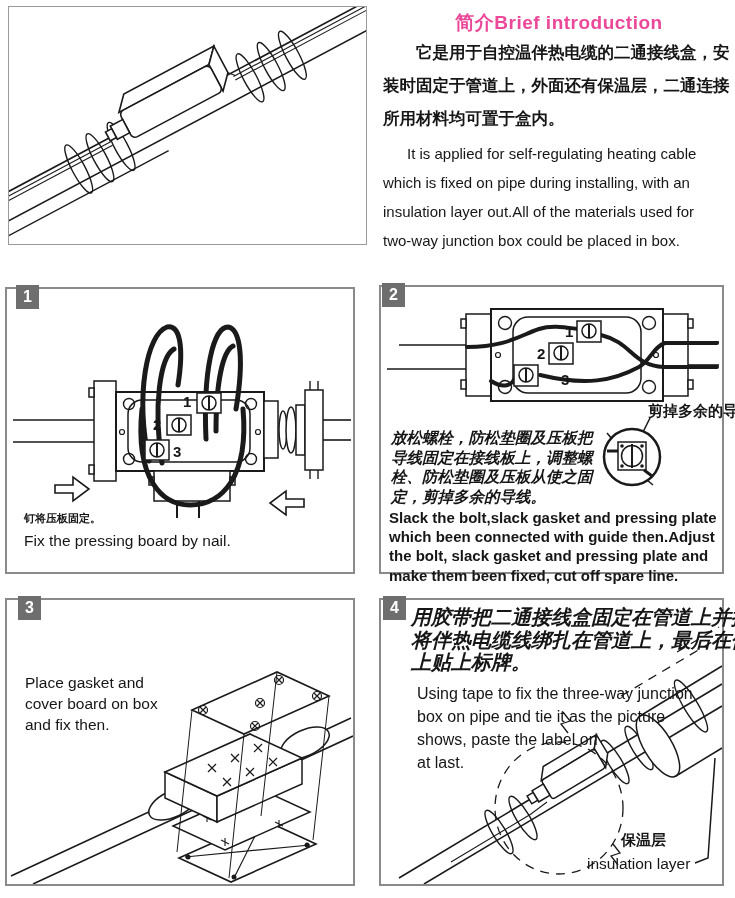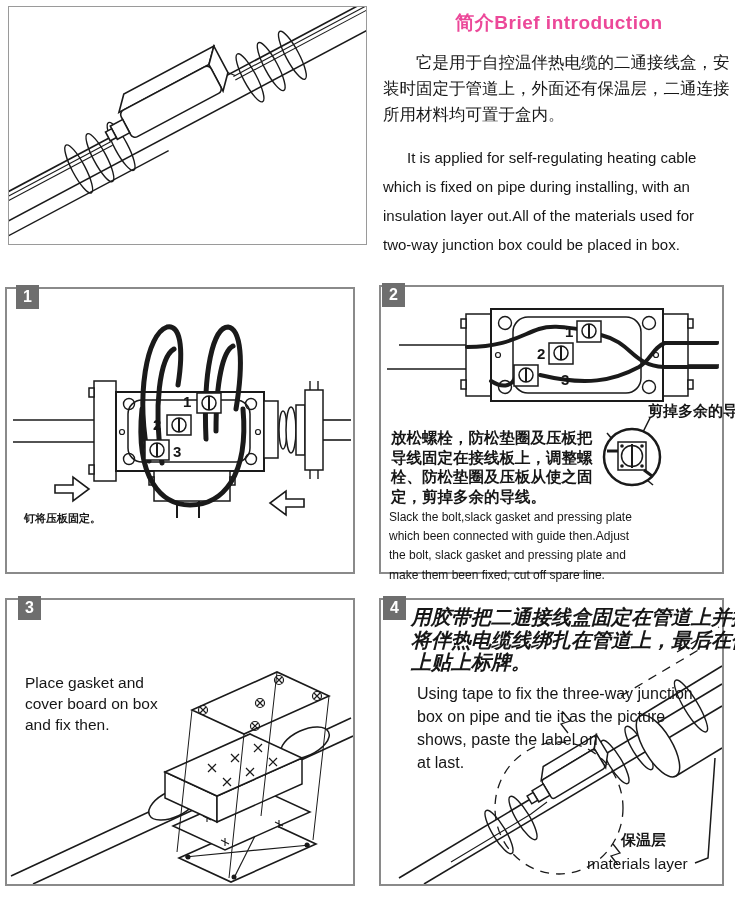--- a/index.html
+++ b/index.html
@@ -6,38 +6,38 @@
   body{position:relative;width:735px;height:898px;overflow:hidden;
        font-family:"Liberation Sans","DejaVu Sans",sans-serif;color:#161616;}
   svg{display:block;}
 
   
   .top-figure{position:absolute;left:8px;top:6px;width:357px;height:237px;border:1px solid #9a9a9a;}
 
   
   .intro{position:absolute;left:383px;top:10px;width:352px;}
   .intro-title{text-align:center;font-weight:bold;font-size:19px;color:#ec4899;letter-spacing:.5px;}
-  .intro-zh{margin-top:13px;font-size:16.5px;font-weight:normal;line-height:26px;white-space:pre;text-indent:33px;}
-  .intro-en{margin-top:16px;font-size:15px;line-height:29px;white-space:pre;text-indent:24px;}
+  .intro-zh{margin-top:0;font-size:16.5px;font-weight:bold;line-height:33px;white-space:pre;text-indent:33px;}
+  .intro-en{margin-top:4px;font-size:15px;line-height:29px;white-space:pre;text-indent:24px;}
 
   
   .panel{position:absolute;border:2px solid #8a8a8a;background:#fff;}
   .panel1{left:5px;top:287px;width:346px;height:283px;}
   .panel2{left:379px;top:285px;width:341px;height:285px;}
   .panel3{left:5px;top:598px;width:346px;height:284px;}
   .panel4{left:379px;top:598px;width:341px;height:284px;}
   .badge{position:absolute;top:-4px;width:23px;height:24px;background:#6e6e6e;color:#fff;
          font-weight:bold;font-size:16px;line-height:24px;text-align:center;}
   .panel1 .badge{left:9px}.panel2 .badge{left:1px}.panel3 .badge{left:11px}.panel4 .badge{left:2px}
   .abs{position:absolute;}
   .zh{font-weight:bold;white-space:pre;}
   .cap-zh{font-size:11px;line-height:21px;}
   .cap-en{font-size:15.5px;white-space:pre;line-height:20px;}
-  .p2-zh{font-size:15.5px;line-height:19.5px;}
-  .p2-en{font-size:12px;line-height:19.2px;}
+  .p2-zh{font-size:15.5px;line-height:19.5px;font-style:italic;}
+  .p2-en{font-size:15px;line-height:19.2px;font-weight:bold;}
   .p3-zh{font-size:15.5px;line-height:21px;}
   .p3-en{font-size:15.5px;line-height:21px;white-space:pre;}
   .p4-zh{font-size:20px;line-height:22.5px;font-style:italic;}
   .p4-en{font-size:16px;line-height:23px;white-space:pre;margin-top:8px;}
   .screw-num{position:absolute;font-weight:bold;font-size:15px;}
   .small-label{position:absolute;font-size:15px;font-weight:bold;white-space:pre;}
   .ins-en{position:absolute;font-size:15.5px;white-space:pre;}
 </style>
 </head>
 <body>
@@ -157,20 +157,21 @@
       <line x1="150" y1="154" x2="150" y2="168" stroke-width="2"></line>
 
       <path d="M48,196 h18 v-8 l16,12 l-16,12 v-8 h-18 z" fill="#fff" stroke-width="1.6"></path>
       <path d="M297,210 h-18 v-8 l-16,12 l16,12 v-8 h18 z" fill="#fff" stroke-width="1.6"></path>
     </g>
   </svg>
   <span class="screw-num" style="left:176px;top:104px">1</span>
   <span class="screw-num" style="left:146px;top:127px">2</span>
   <span class="screw-num" style="left:166px;top:154px">3</span>
   <div class="abs zh cap-zh" style="left:17px;top:219px">钉将压板固定。</div>
+  <div class="abs cap-en" style="left:17px;top:242px">Fix the pressing board by nail.</div>
 </div>
 
 <div class="panel panel2">
   <div class="badge">2</div>
   <svg class="abs" style="left:0;top:0" width="341" height="285" viewBox="0 0 341 285">
     <g stroke="#1a1a1a" fill="none">
 
       <line x1="18" y1="58" x2="85" y2="58" stroke-width="1.6"></line>
       <line x1="6" y1="82" x2="85" y2="82" stroke-width="1.6"></line>
       <line x1="307" y1="55" x2="338" y2="55" stroke-width="1.6"></line>
@@ -360,14 +361,14 @@
     </g>
   </svg>
   <div class="abs zh p4-zh" style="left:30px;top:6px">用胶带把二通接线盒固定在管道上并按图示
 将伴热电缆线绑扎在管道上，最后在保温层
 上贴上标牌。</div>
   <div class="abs p4-en" style="left:36px;top:74px">Using tape to fix the three-way junction
 box on pipe and tie it as the picture
 shows, paste the label on
 at last.</div>
   <span class="small-label" style="left:240px;top:231px">保温层</span>
-  <span class="ins-en" style="left:206px;top:255px">materials layer</span>
+  <span class="ins-en" style="left:206px;top:255px">insulation layer</span>
 </div>
 
 </body></html>

